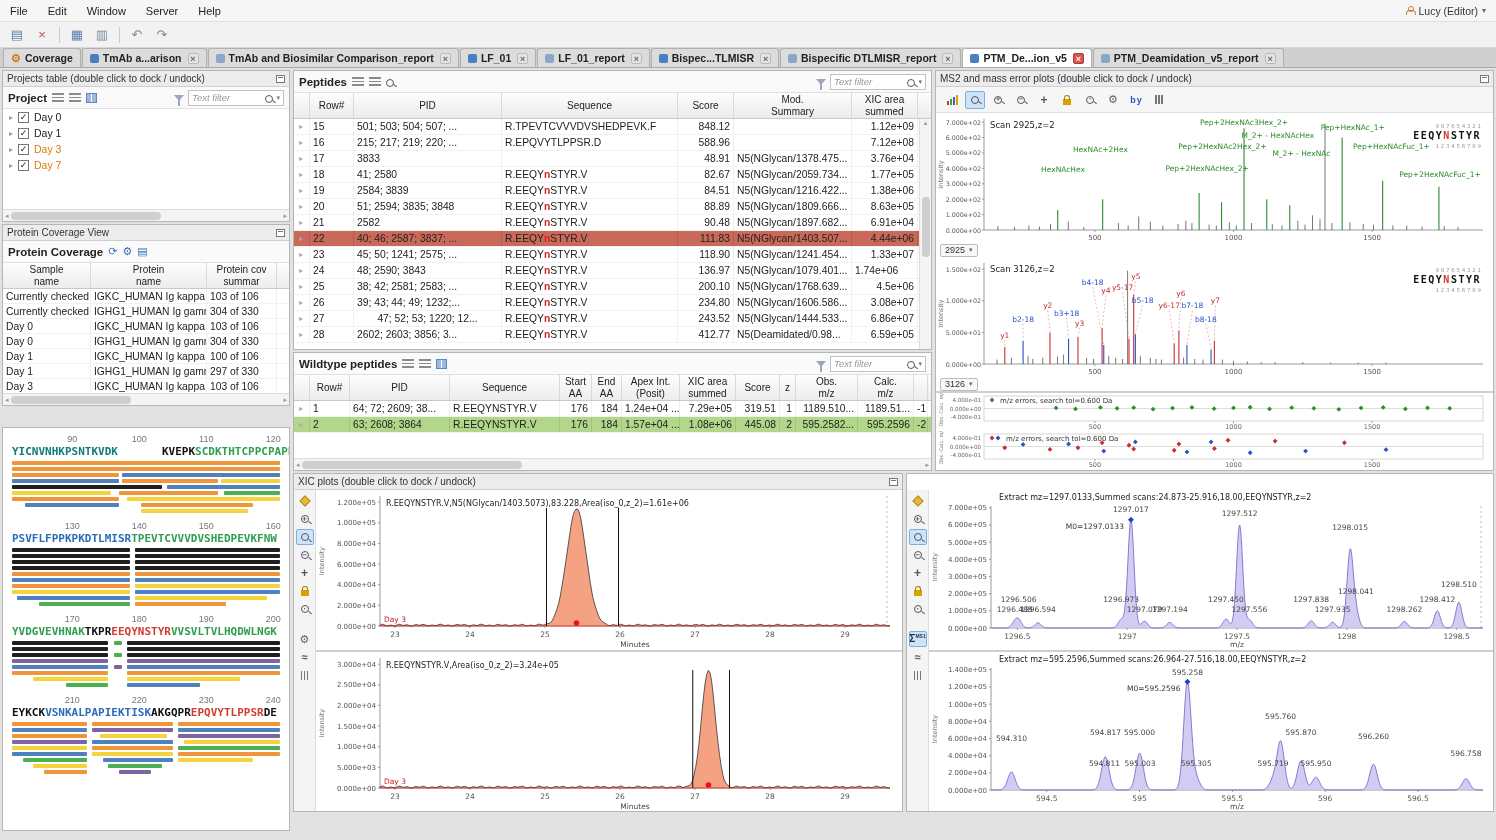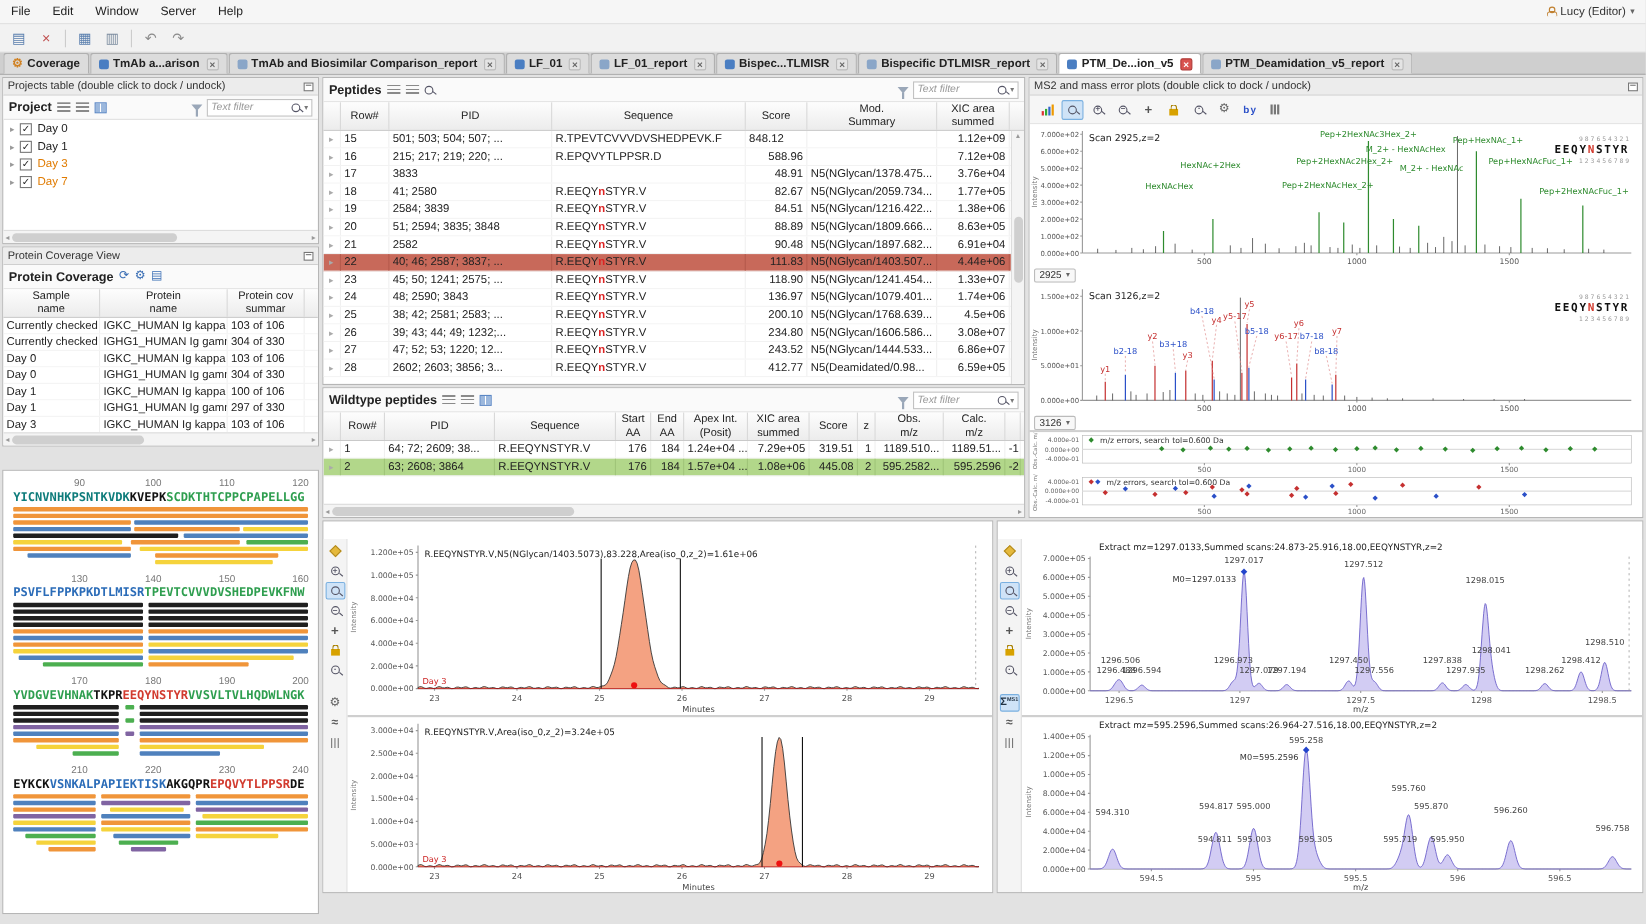--- a/index.html
+++ b/index.html
@@ -315,21 +315,21 @@
 
 <div class="panel" id="p-map" style="left:2px;top:427px;width:288px;height:404px">
   <div id="coverage-map">
       <div class="cm-block">
         <div class="cm-ruler">
           <span class="cm-num" style="left: 22.5%;">90</span>
           <span class="cm-num" style="left: 47.5%;">100</span>
           <span class="cm-num" style="left: 72.5%;">110</span>
           <span class="cm-num" style="left: 97.5%;">120</span>
         </div>
-        <div class="cm-seq"><span style="color: rgb(14, 124, 123);">YICNVNHKPSNTKVDK</span><span style="color: rgb(17, 17, 17);">KVEPK</span><span style="color: rgb(46, 158, 79);">SCDKTHTCPPCPAPELLGG</span></div>
+        <div class="cm-seq"><span style="color: rgb(14, 124, 123);">YICNVNHKPSNTKVDK</span><span style="color: rgb(17, 17, 17); margin-left: 44px;">KVEPK</span><span style="color: rgb(46, 158, 79);">SCDKTHTCPPCPAPELLGG</span></div>
         <div class="cm-bar">
           <span class="cm-seg" style="left: 0%; width: 100%; background: rgb(240, 149, 58);"></span>
         </div>
         <div class="cm-bar">
           <span class="cm-seg" style="left: 0%; width: 100%; background: rgb(240, 149, 58);"></span>
         </div>
         <div class="cm-bar">
           <span class="cm-seg" style="left: 0%; width: 40%; background: rgb(240, 149, 58);"></span>
           <span class="cm-seg" style="left: 41%; width: 59%; background: rgb(79, 129, 189);"></span>
         </div>
@@ -546,21 +546,21 @@
           <div>XIC area</div>
           <div>summed</div>
         </div>
       </div>
       <div class="t-body">
         <div class="t-row">
           <div class="t-c exp" style="width: 16px;">▸</div>
           <div class="t-c" style="width: 44px;">15</div>
           <div class="t-c" style="width: 148px;">501; 503; 504; 507; ...</div>
           <div class="t-c" style="width: 176px;"><span>R</span><span>.</span><span>T</span><span>P</span><span>E</span><span>V</span><span>T</span><span>C</span><span>V</span><span>V</span><span>V</span><span>D</span><span>V</span><span>S</span><span>H</span><span>E</span><span>D</span><span>P</span><span>E</span><span>V</span><span>K</span><span>.</span><span>F</span></div>
-          <div class="t-c" style="width: 56px; text-align: left;">848.12</div>
+          <div class="t-c" style="width: 56px; text-align: right;">848.12</div>
           <div class="t-c" style="width: 118px;"></div>
           <div class="t-c" style="width: 66px; text-align: right;">1.12e+09</div>
         </div>
         <div class="t-row">
           <div class="t-c exp" style="width: 16px;">▸</div>
           <div class="t-c" style="width: 44px;">16</div>
           <div class="t-c" style="width: 148px;">215; 217; 219; 220; ...</div>
           <div class="t-c" style="width: 176px;"><span>R</span><span>.</span><span>E</span><span>P</span><span>Q</span><span>V</span><span>Y</span><span>T</span><span>L</span><span>P</span><span>P</span><span>S</span><span>R</span><span>.</span><span>D</span></div>
           <div class="t-c" style="width: 56px; text-align: right;">588.96</div>
           <div class="t-c" style="width: 118px;"></div>
@@ -629,21 +629,21 @@
           <div class="t-c" style="width: 118px;">N5(NGlycan/1241.454...</div>
           <div class="t-c" style="width: 66px; text-align: right;">1.33e+07</div>
         </div>
         <div class="t-row">
           <div class="t-c exp" style="width: 16px;">▸</div>
           <div class="t-c" style="width: 44px;">24</div>
           <div class="t-c" style="width: 148px;">48; 2590; 3843</div>
           <div class="t-c" style="width: 176px;"><span>R</span><span>.</span><span>E</span><span>E</span><span>Q</span><span>Y</span><span class="red-n">n</span><span>S</span><span>T</span><span>Y</span><span>R</span><span>.</span><span>V</span></div>
           <div class="t-c" style="width: 56px; text-align: right;">136.97</div>
           <div class="t-c" style="width: 118px;">N5(NGlycan/1079.401...</div>
-          <div class="t-c" style="width: 66px; text-align: right;">1.74e+06</div>
+          <div class="t-c" style="width: 66px; text-align: left;">1.74e+06</div>
         </div>
         <div class="t-row">
           <div class="t-c exp" style="width: 16px;">▸</div>
           <div class="t-c" style="width: 44px;">25</div>
           <div class="t-c" style="width: 148px;">38; 42; 2581; 2583; ...</div>
           <div class="t-c" style="width: 176px;"><span>R</span><span>.</span><span>E</span><span>E</span><span>Q</span><span>Y</span><span class="red-n">n</span><span>S</span><span>T</span><span>Y</span><span>R</span><span>.</span><span>V</span></div>
           <div class="t-c" style="width: 56px; text-align: right;">200.10</div>
           <div class="t-c" style="width: 118px;">N5(NGlycan/1768.639...</div>
           <div class="t-c" style="width: 66px; text-align: right;">4.5e+06</div>
         </div>
@@ -652,21 +652,21 @@
           <div class="t-c" style="width: 44px;">26</div>
           <div class="t-c" style="width: 148px;">39; 43; 44; 49; 1232;...</div>
           <div class="t-c" style="width: 176px;"><span>R</span><span>.</span><span>E</span><span>E</span><span>Q</span><span>Y</span><span class="red-n">n</span><span>S</span><span>T</span><span>Y</span><span>R</span><span>.</span><span>V</span></div>
           <div class="t-c" style="width: 56px; text-align: right;">234.80</div>
           <div class="t-c" style="width: 118px;">N5(NGlycan/1606.586...</div>
           <div class="t-c" style="width: 66px; text-align: right;">3.08e+07</div>
         </div>
         <div class="t-row">
           <div class="t-c exp" style="width: 16px;">▸</div>
           <div class="t-c" style="width: 44px;">27</div>
-          <div class="t-c" style="width: 148px;">47; 52; 53; 1220; 12...</div>
+          <div class="t-c" style="width: 148px; text-align: center;">47; 52; 53; 1220; 12...</div>
           <div class="t-c" style="width: 176px;"><span>R</span><span>.</span><span>E</span><span>E</span><span>Q</span><span>Y</span><span class="red-n">n</span><span>S</span><span>T</span><span>Y</span><span>R</span><span>.</span><span>V</span></div>
           <div class="t-c" style="width: 56px; text-align: right;">243.52</div>
           <div class="t-c" style="width: 118px;">N5(NGlycan/1444.533...</div>
           <div class="t-c" style="width: 66px; text-align: right;">6.86e+07</div>
         </div>
         <div class="t-row">
           <div class="t-c exp" style="width: 16px;">▸</div>
           <div class="t-c" style="width: 44px;">28</div>
           <div class="t-c" style="width: 148px;">2602; 2603; 3856; 3...</div>
           <div class="t-c" style="width: 176px;"><span>R</span><span>.</span><span>E</span><span>E</span><span>Q</span><span>Y</span><span class="red-n">n</span><span>S</span><span>T</span><span>Y</span><span>R</span><span>.</span><span>V</span></div>
@@ -1131,20 +1131,24 @@
           <path d="M 56 4.6 L 58.4 7 L 56 9.4 L 53.6 7 Z" fill="#c53030"></path>
           <path d="M 62 4.6 L 64.4 7 L 62 9.4 L 59.6 7 Z" fill="#2b50c8"></path>
           <text x="70" y="10" font-size="7" fill="#333" text-anchor="start" font-family="&quot;DejaVu Sans&quot;,sans-serif">m/z errors, search tol=0.600 Da</text>
           <text x="0" y="0" font-size="5" fill="#777" text-anchor="middle" font-family="&quot;DejaVu Sans&quot;,sans-serif" transform="translate(7,15.5) rotate(-90)">Obs.-Calc. m/z</text>
         </svg>
       </div>
     </div>
 </div>
 
 <div class="panel" id="p-xic" style="left:293px;top:473px;width:610px;height:339px">
+  <div class="phead">
+      <span class="ph-t">XIC plots (double click to dock / undock)</span>
+      <span class="undock"></span>
+    </div>
   <div class="vstrip" id="xic-strip">
       <div class="vic">
         <span class="ic-w">
           <span class="i-tag"></span>
         </span>
       </div>
       <div class="vic">
         <span class="ic-w">
           <span class="mg">
             <i>+</i>

